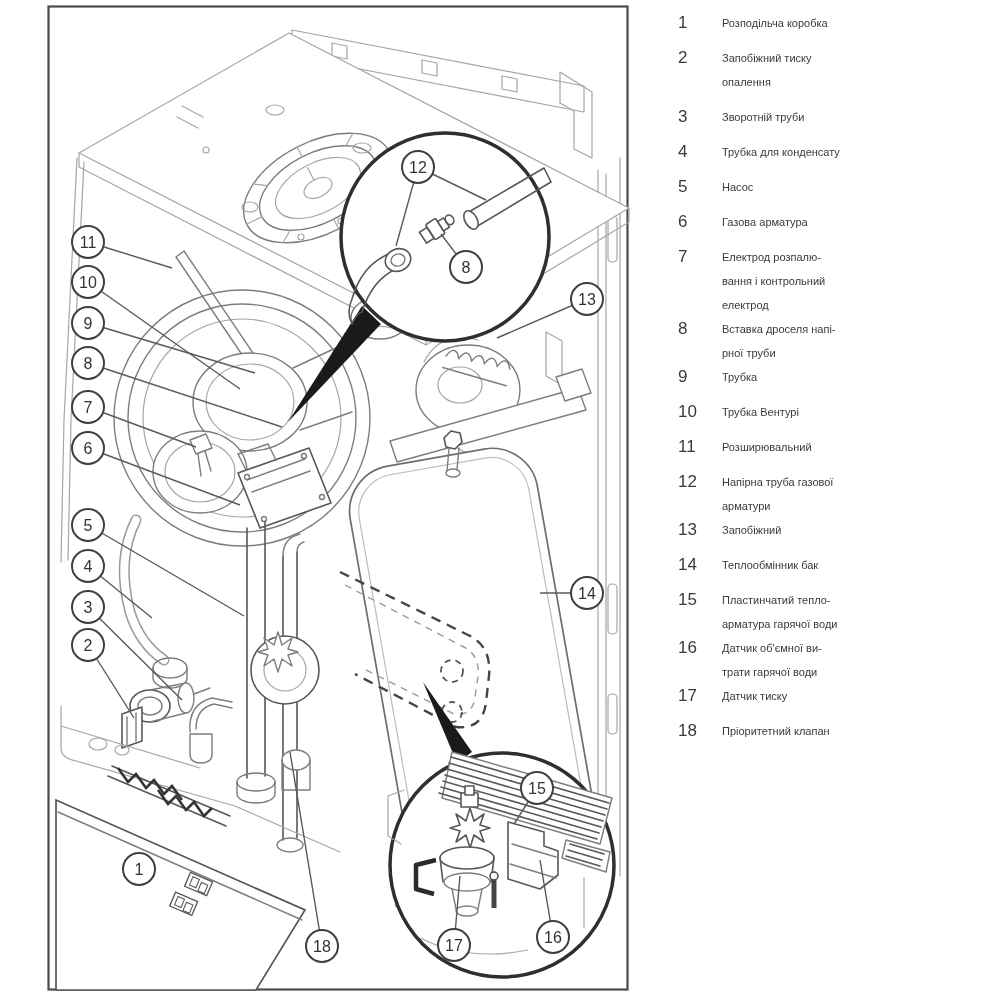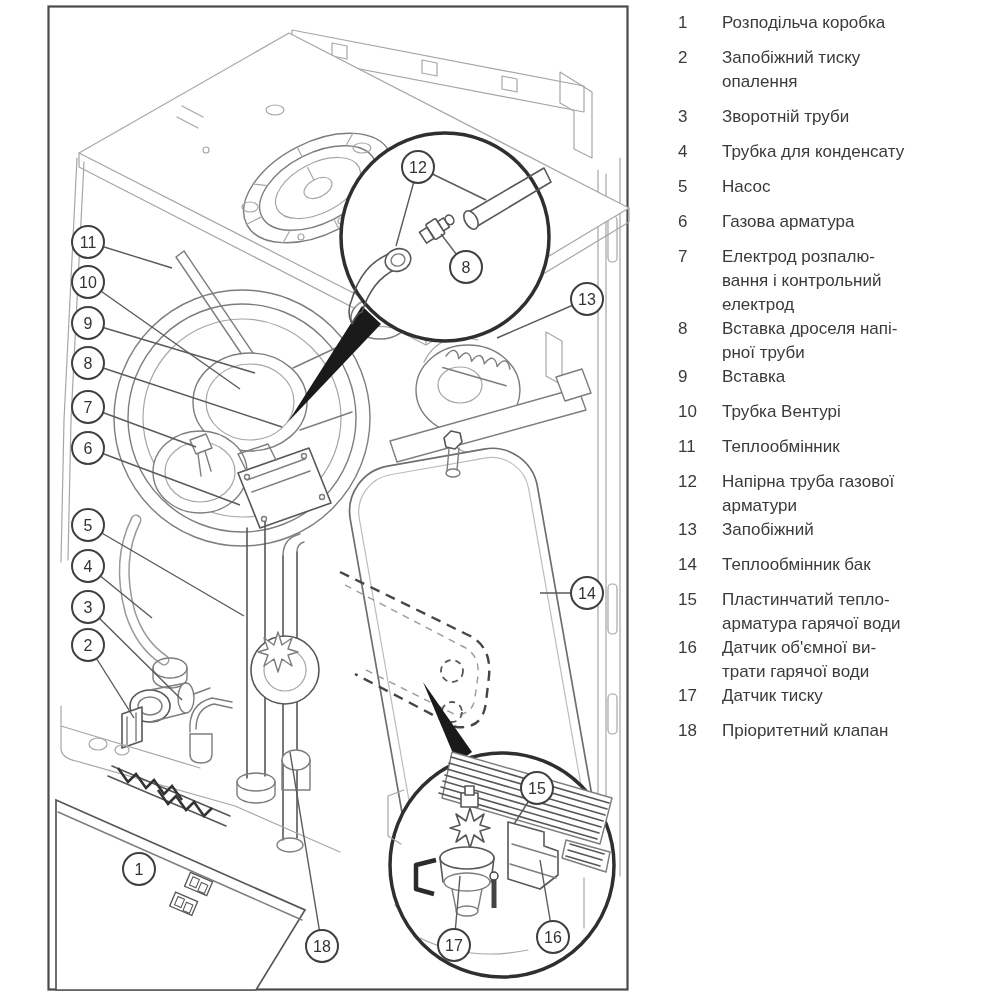--- a/index.html
+++ b/index.html
@@ -5,21 +5,21 @@
   html,body{margin:0;padding:0;background:#fff;}
   body{width:1000px;height:1000px;font-family:"Liberation Sans",sans-serif;}
   .page{position:relative;width:1000px;height:1000px;overflow:hidden;background:#fff;}
   .diagram{position:absolute;left:0;top:0;width:660px;height:1000px;}
   .diagram svg{display:block;}
   .legend{position:absolute;left:660px;top:11px;width:336px;color:#3a3a3a;}
   .legend-row{display:flex;margin-bottom:11px;}
   .legend-row:nth-child(7),.legend-row:nth-child(8),.legend-row:nth-child(12),
   .legend-row:nth-child(15),.legend-row:nth-child(16){margin-bottom:0;}
   .legend-num{flex:0 0 44px;padding-left:18px;font-size:17px;line-height:24px;}
-  .legend-label{flex:1;font-size:17px;line-height:24px;white-space:pre-line;}
+  .legend-label{flex:1;font-size:11px;line-height:24px;white-space:pre-line;}
   
   .lt{stroke:#a6a6a6;fill:none;stroke-width:1.2;stroke-linecap:round;stroke-linejoin:round;}
   .md{stroke:#7d7d7d;fill:none;stroke-width:1.4;stroke-linecap:round;stroke-linejoin:round;}
   .dk{stroke:#575757;fill:none;stroke-width:1.6;stroke-linecap:round;stroke-linejoin:round;}
   .wfill{fill:#ffffff;}
   .leader{stroke:#5a5a5a;stroke-width:1.4;fill:none;}
   .callout-circle{fill:#fff;stroke:#3f3f3f;stroke-width:2;}
   .callout-text{font-family:"Liberation Sans",sans-serif;font-size:16px;fill:#333;text-anchor:middle;}
 </style>
 </head>
@@ -364,31 +364,31 @@
   </div>
 
   <div class="legend-row">
     <div class="legend-num">8</div>
     <div class="legend-label">Вставка дроселя напі-
 рної труби</div>
   </div>
 
   <div class="legend-row">
     <div class="legend-num">9</div>
-    <div class="legend-label">Вставка</div>
+    <div class="legend-label">Трубка</div>
   </div>
 
   <div class="legend-row">
     <div class="legend-num">10</div>
     <div class="legend-label">Трубка Вентурі</div>
   </div>
 
   <div class="legend-row">
     <div class="legend-num">11</div>
-    <div class="legend-label">Теплообмінник</div>
+    <div class="legend-label">Розширювальний</div>
   </div>
 
   <div class="legend-row">
     <div class="legend-num">12</div>
     <div class="legend-label">Напірна труба газової
 арматури</div>
   </div>
 
   <div class="legend-row">
     <div class="legend-num">13</div>

